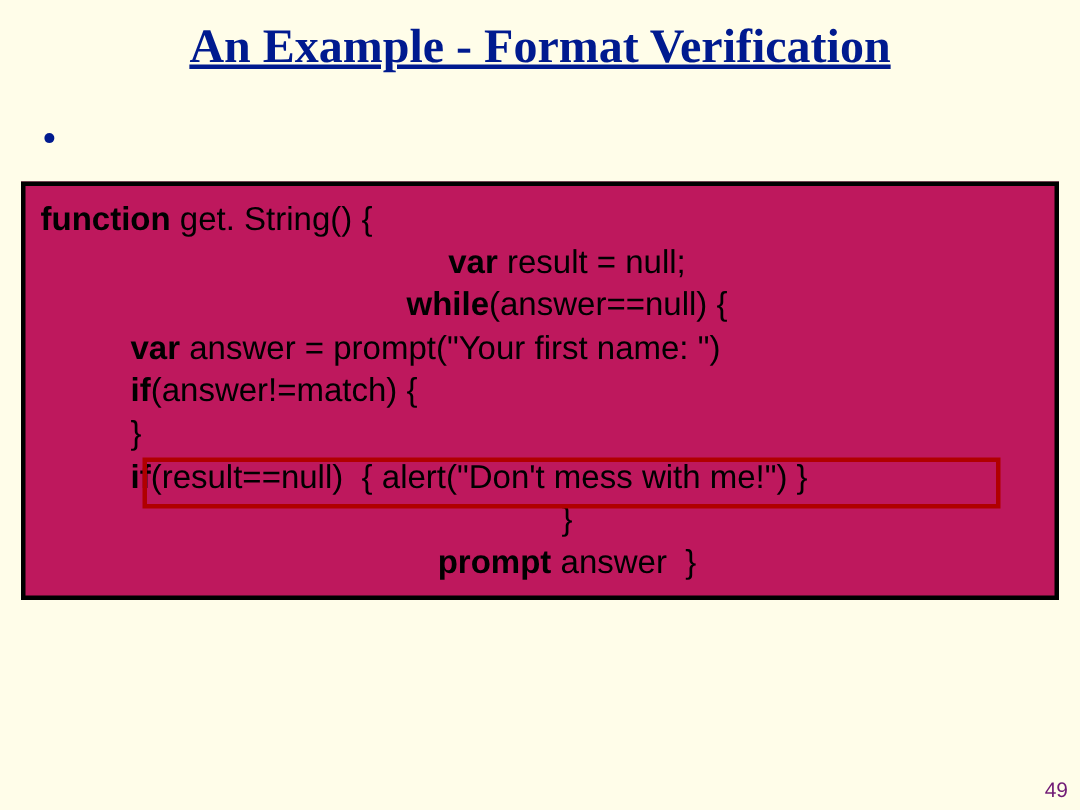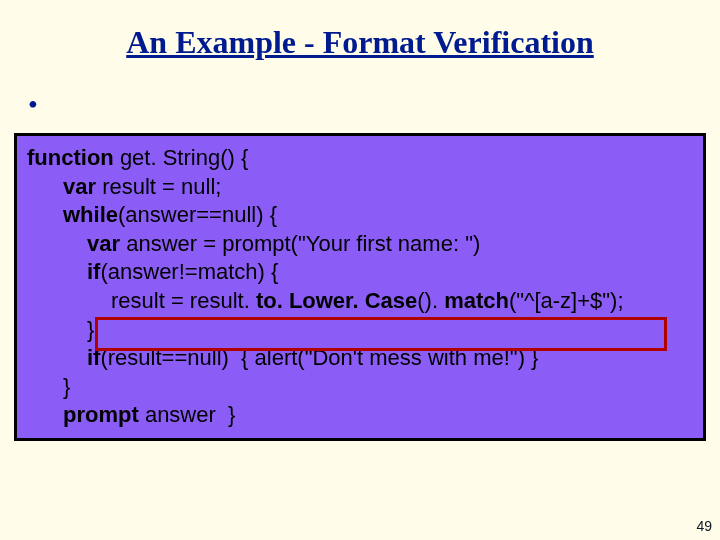--- a/index.html
+++ b/index.html
@@ -6,84 +6,83 @@
   body {
     width: 720px;
     height: 540px;
     background: #fffde9;
     font-family: "Times New Roman", Times, serif;
     position: relative;
     overflow: hidden;
   }
   .title {
     text-align: center;
-    padding-top: 24px;
+    padding-top: 12px;
     font-size: 32px;
     font-weight: bold;
     color: #001a8f;
     text-decoration: underline;
   }
   .bullet-row {
     display: flex;
     align-items: baseline;
     padding: 28px 0 12px 28px;
     font-size: 28px;
     font-style: italic;
     color: #001a8f;
   }
   .bullet-dot {
     margin-right: 12px;
     font-style: normal;
   }
   .codebox {
     margin: 0 14px 0 14px;
     border: 3px solid #000;
-    background: #8b5cf6;
+    background: #be185d;
     padding: 8px 10px 8px 10px;
     font-family: Arial, Helvetica, sans-serif;
     font-size: 22px;
     line-height: 1.3;
     color: #000;
     position: relative;
   }
   .codebox .line { white-space: pre; }
-  .ind1 { padding-left: 36px; }
+  .ind1 { padding-left: 36px; text-align: center; }
   .ind2 { padding-left: 60px; }
   .ind3 { padding-left: 84px; }
   .kw { font-weight: bold; }
   .highlight-box {
     position: absolute;
     border: 3px solid #b00000;
     pointer-events: none;
   }
   .page-num {
     position: absolute;
     right: 8px;
     bottom: 6px;
     font-family: Arial, Helvetica, sans-serif;
     font-size: 14px;
-    color: #0f172a;
+    color: #701a75;
   }
 </style>
 </head>
 <body>
 
 <div class="title">An Example - Format Verification</div>
 
 <div class="bullet-row">
   <span class="bullet-dot">•</span>
 </div>
 
 <div class="codebox">
   <div class="line"><span class="kw">function </span><span>get. String() {</span></div>
   <div class="line ind1"><span class="kw">var </span><span>result = null;</span></div>
   <div class="line ind1"><span class="kw">while</span><span>(answer==null) {</span></div>
   <div class="line ind2"><span class="kw">var </span><span>answer = prompt("Your first name: ")</span></div>
   <div class="line ind2"><span class="kw">if</span><span>(answer!=match) {</span></div>
-  <div class="line ind3"><span>result = result. </span><span class="kw">to. Lower. Case</span><span>(). </span><span class="kw">match</span><span>("^[a-z]+$");</span></div>
   <div class="line ind2"><span>}</span></div>
   <div class="line ind2"><span class="kw">if</span><span>(result==null)  { alert("Don't mess with me!") }</span></div>
   <div class="line ind1"><span>}</span></div>
   <div class="line ind1"><span class="kw">prompt </span><span>answer  }</span></div>
 
   <div class="highlight-box" style="left:78px; top:181px; width:572px; height:34px;"></div>
 </div>
 
 <div class="page-num">49</div>
 

